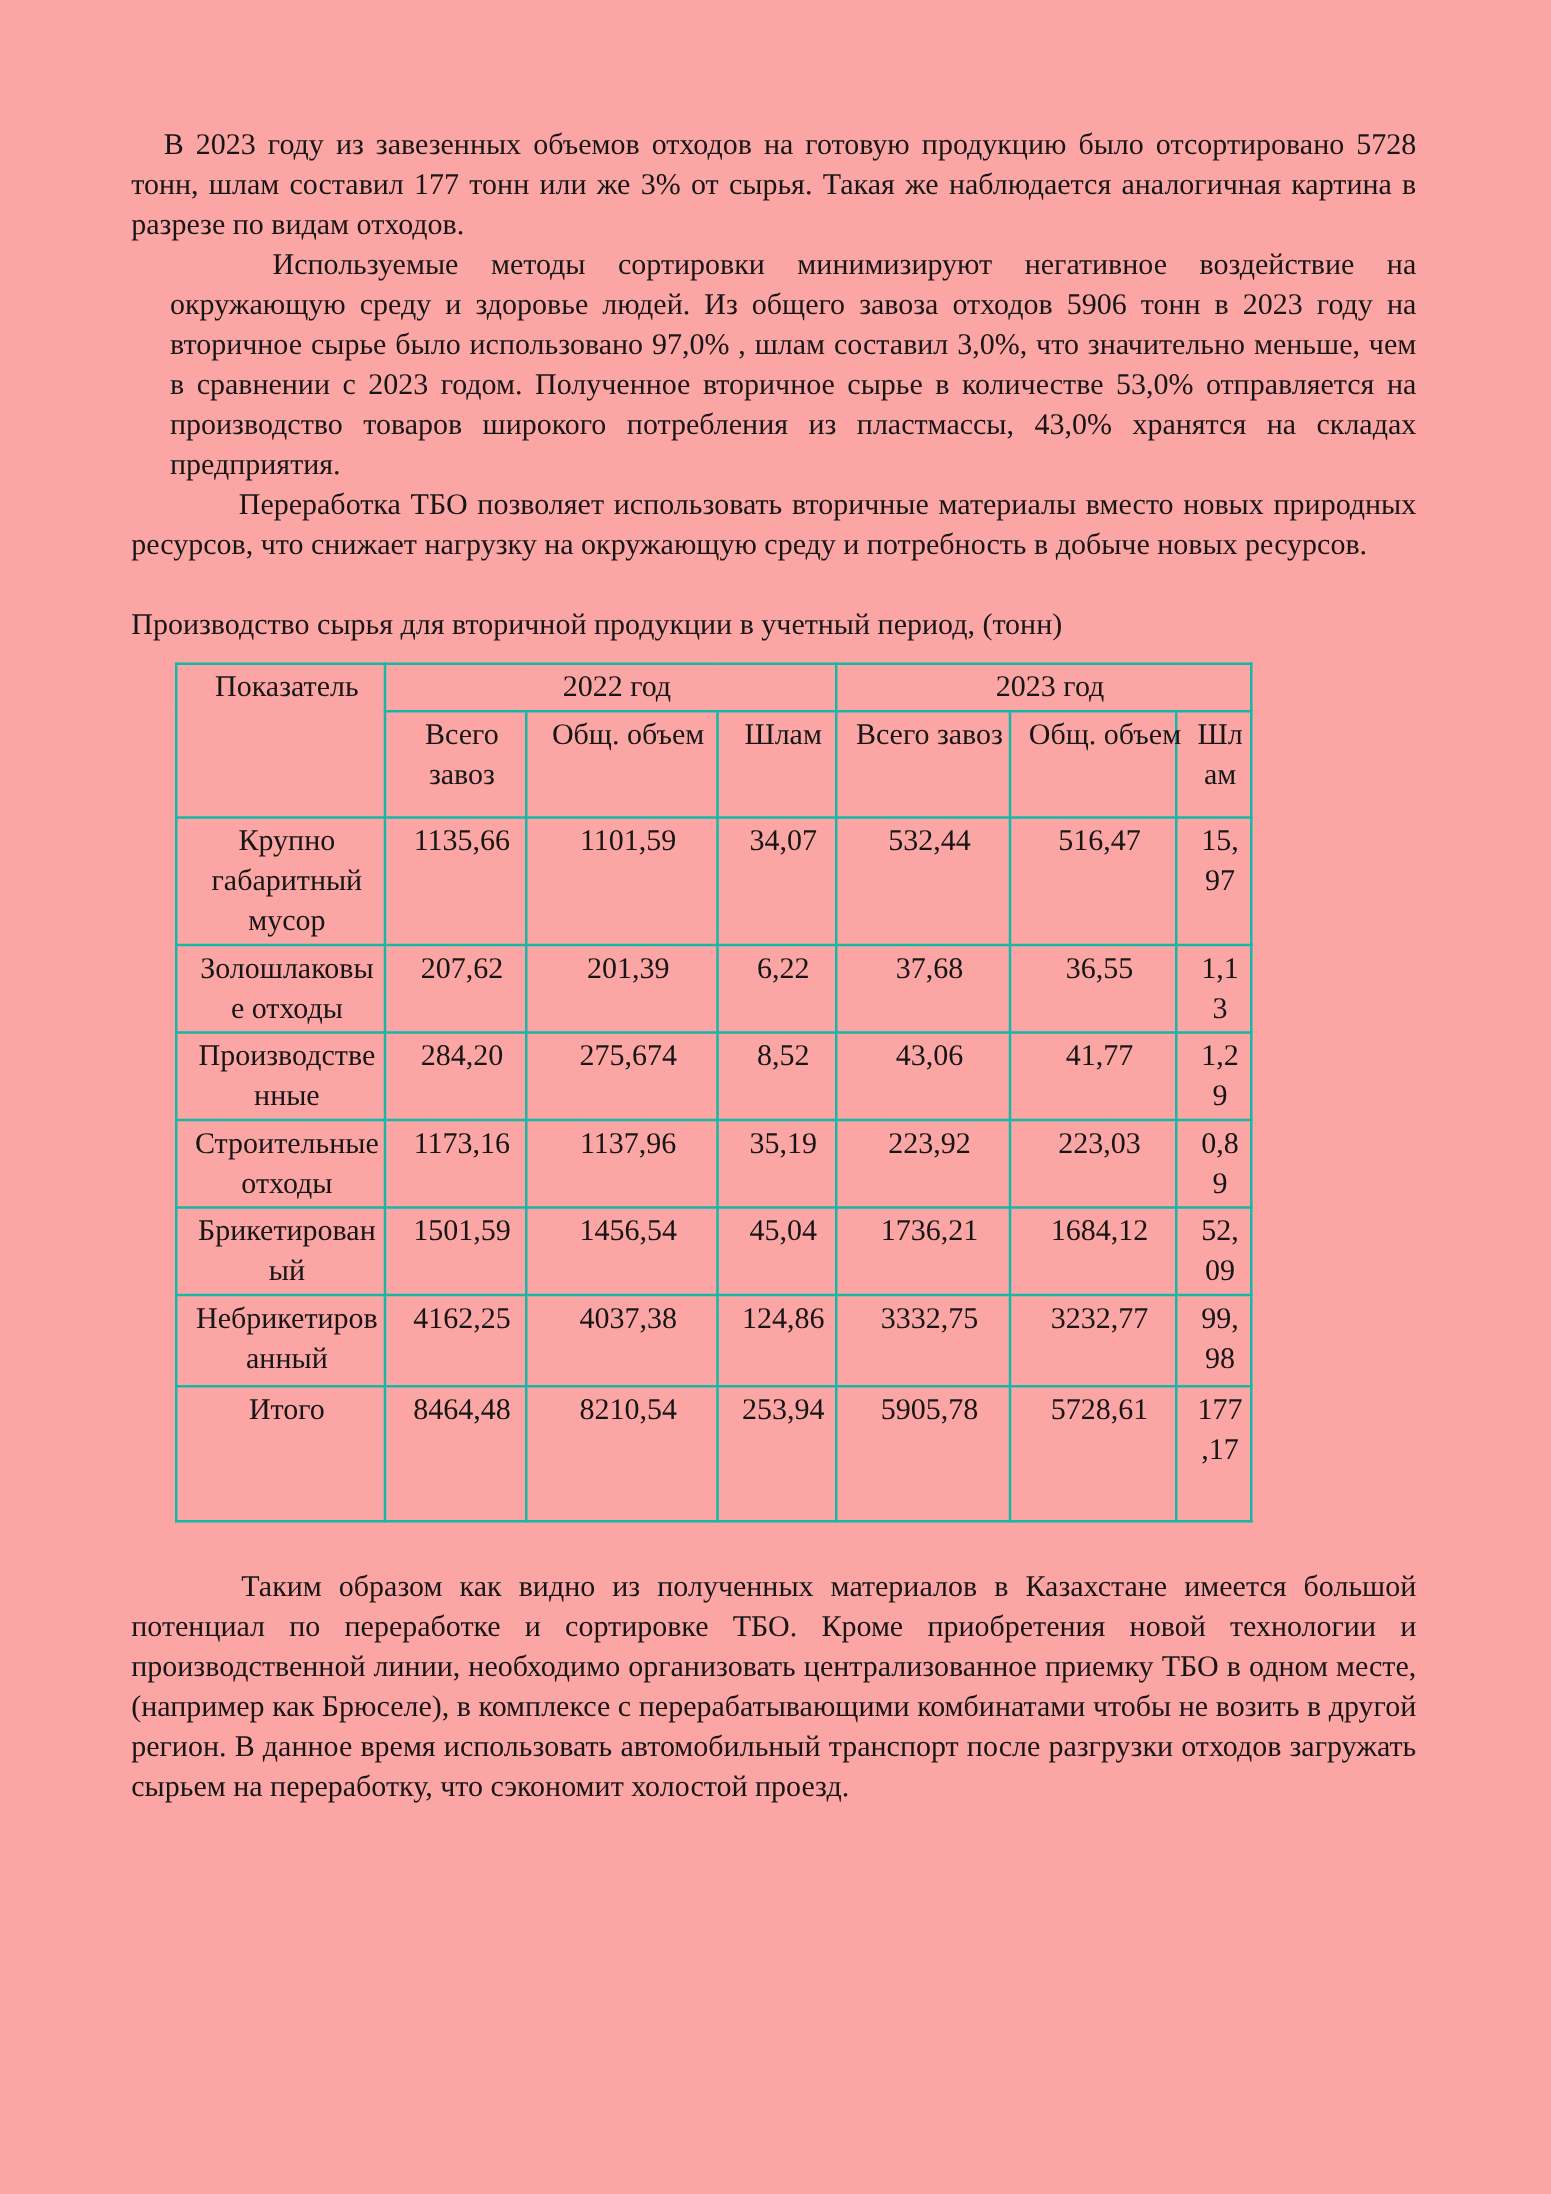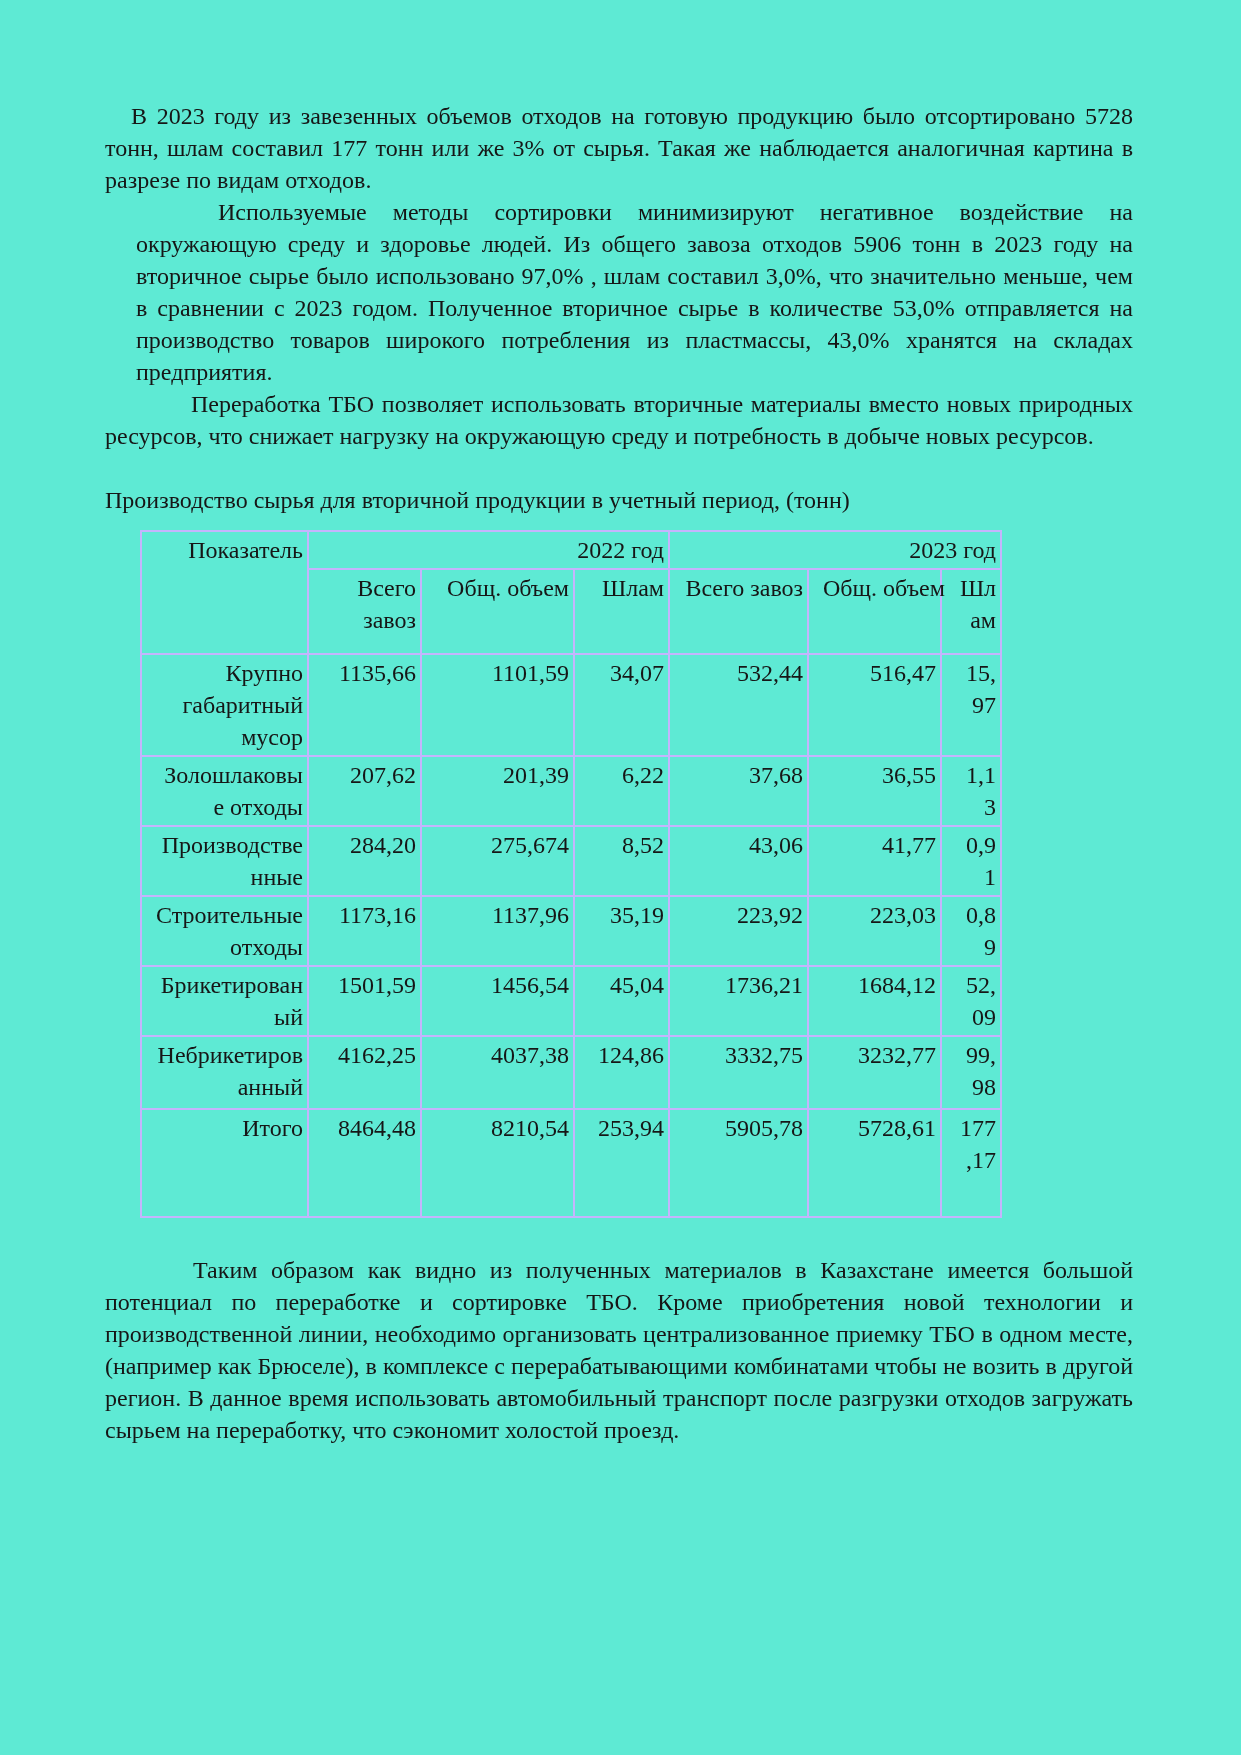--- a/index.html
+++ b/index.html
@@ -1,20 +1,20 @@
 <!DOCTYPE html>
 <html lang="ru"><head>
 <meta charset="utf-8">
 <style>
   html,body{margin:0;padding:0;background:#ffffff;}
   .page{
     width:1241px;
     height:1755px;
     box-sizing:border-box;
-    background:#5eead4;
+    background:#fca5a5;
     color:#161616;
     font-family:"Liberation Serif","DejaVu Serif",serif;
     font-size:24px;
     line-height:32px;
     padding:100px 108px 0 105px;
     overflow:hidden;
   }
   .para{margin:0;text-align:justify;}
   .para.p1{text-indent:26px;}
   .para.p2{margin-left:31px;text-indent:82px;}
@@ -25,24 +25,24 @@
   table.data-table{
     border-collapse:collapse;
     table-layout:fixed;
     width:860px;
     margin-left:35px;
   }
   .c1{width:167px}.c2{width:113px}.c3{width:153px}.c4{width:95px}
   .c5{width:139px}.c6{width:133px}.c7{width:60px}
 
   .data-table th,.data-table td{
-    border:2px solid #c4b5fd;
+    border:2px solid #14b8a6;
     vertical-align:top;
     font-weight:normal;
-    text-align:right;
+    text-align:center;
     padding:2px 4px 2px 14px;
     overflow-wrap:break-word;
     word-wrap:break-word;
   }
   .hr1{height:34px}
   .hr2{height:85px}
   .r1{height:92px}
   .r2{height:62px}
   .r3{height:60px}
   .r4{height:57px}
@@ -116,21 +116,21 @@
         <td class="num">36,55</td>
         <td class="num last">1,13</td>
       </tr>
       <tr class="r3">
         <td class="lbl">Производственные</td>
         <td class="num">284,20</td>
         <td class="num">275,674</td>
         <td class="num">8,52</td>
         <td class="num">43,06</td>
         <td class="num">41,77</td>
-        <td class="num last">0,91</td>
+        <td class="num last">1,29</td>
       </tr>
       <tr class="r4">
         <td class="lbl">Строительные отходы</td>
         <td class="num">1173,16</td>
         <td class="num">1137,96</td>
         <td class="num">35,19</td>
         <td class="num">223,92</td>
         <td class="num">223,03</td>
         <td class="num last">0,89</td>
       </tr>

